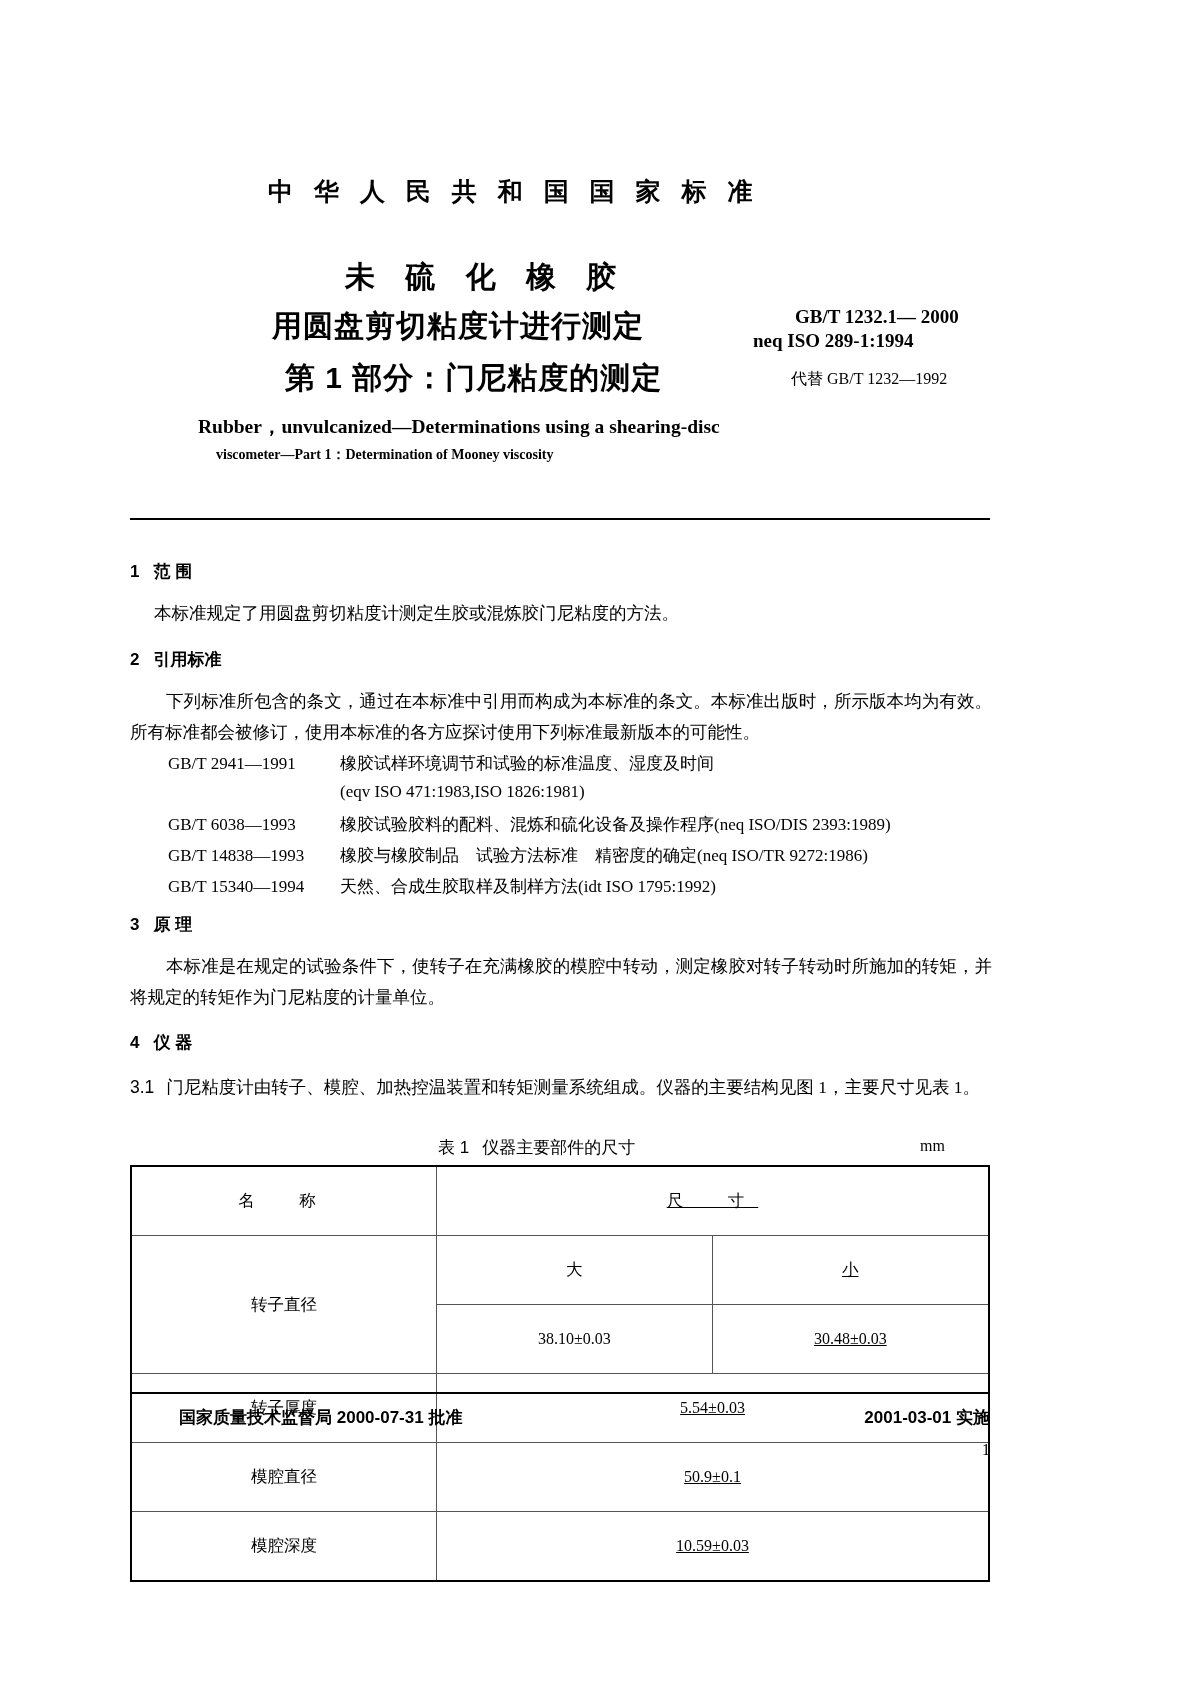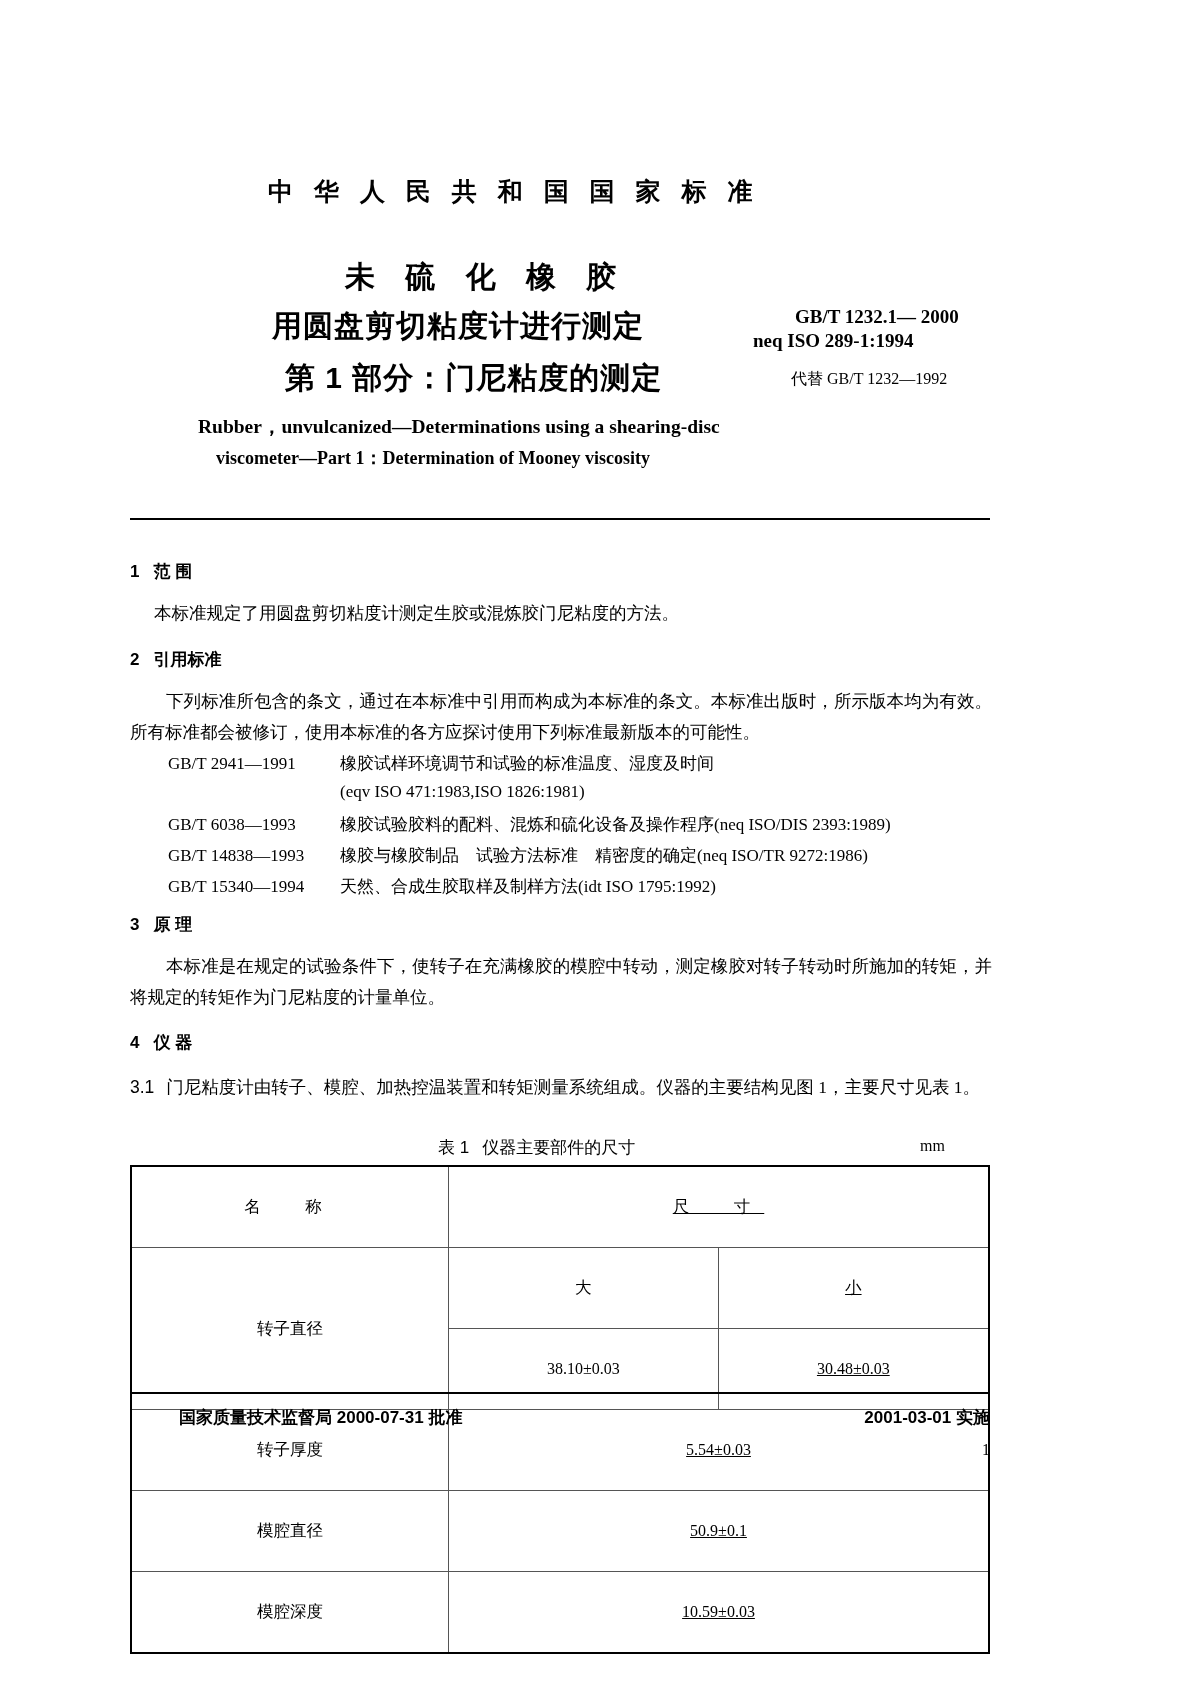--- a/index.html
+++ b/index.html
@@ -103,21 +103,21 @@
     font-weight: bold;
     font-size: 19.5px;
     white-space: nowrap;
   }
   .en-title-2 {
     position: absolute;
     left: 216px;
     top: 446px;
     font-family: "Liberation Serif", "DejaVu Serif", serif;
     font-weight: bold;
-    font-size: 18px;
+    font-size: 14px;
     white-space: nowrap;
   }
 
   
   .rule-top {
     position: absolute;
     left: 130px;
     top: 518px;
     width: 860px;
     height: 2px;
@@ -183,21 +183,21 @@
     top: 1165px;
     width: 860px;
     border-collapse: collapse;
     font-family: "Liberation Serif", "DejaVu Serif", serif;
     font-size: 16.5px;
   }
   table.spec td {
     border: 1px solid #555555;
     text-align: center;
     vertical-align: middle;
-    padding: 18px;
+    padding: 12px;
     height: 44px;
   }
   table.spec .outer-top { border-top: 2px solid #000; }
   table.spec .outer-bottom { border-bottom: 2px solid #000; }
   table.spec .outer-left { border-left: 2px solid #000; }
   table.spec .outer-right { border-right: 2px solid #000; text-decoration: underline; }
   .col-name { width: 280px; }
   .sp-wide { letter-spacing: 14px; }
   .num-cell { font-size: 16px; }
 

